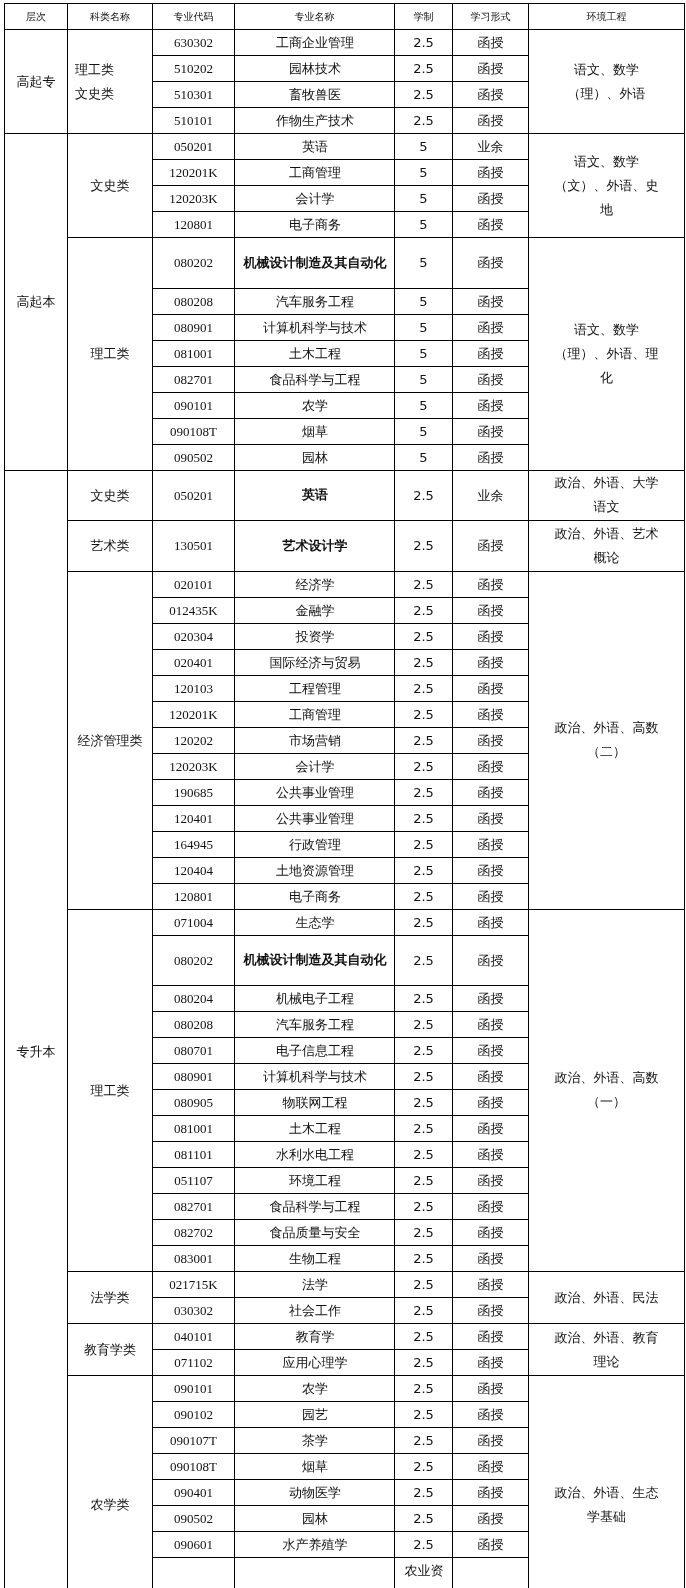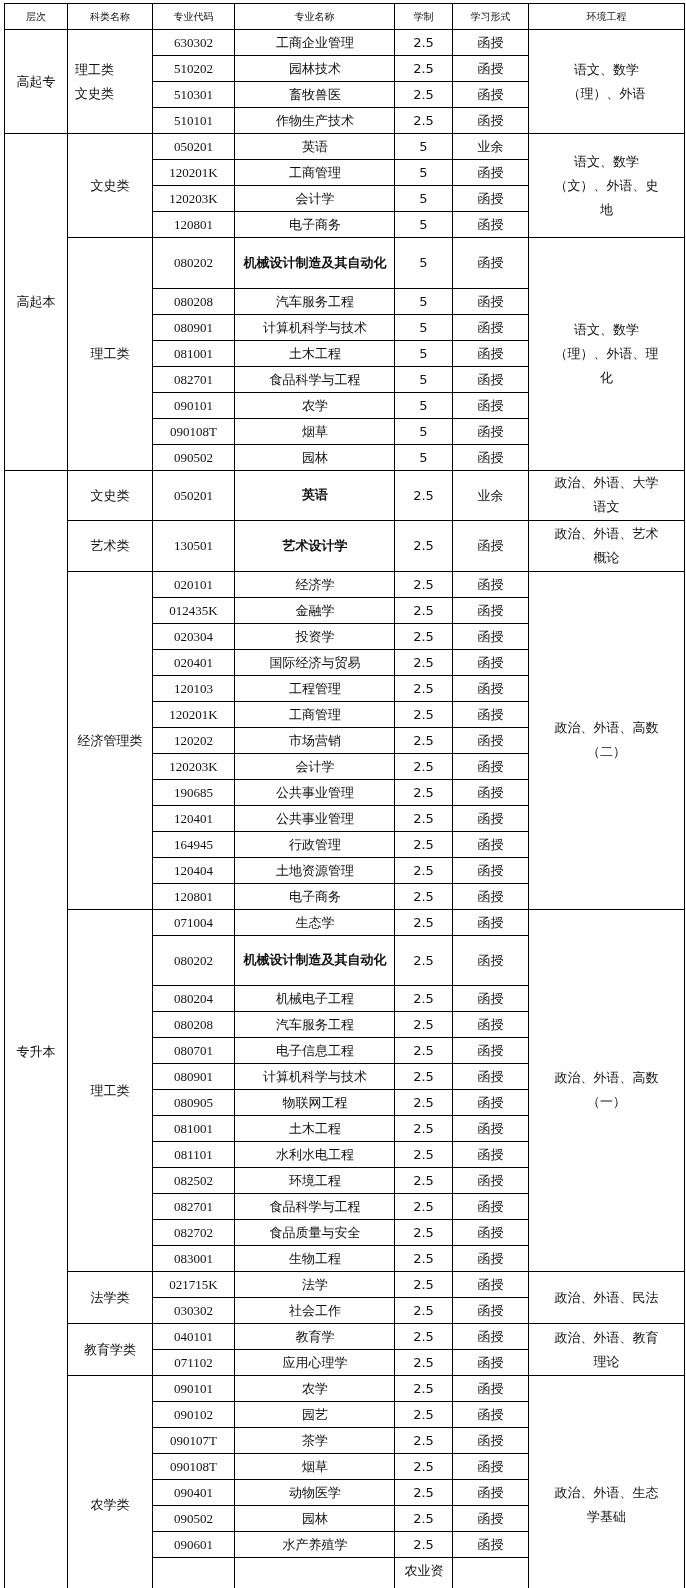--- a/index.html
+++ b/index.html
@@ -307,21 +307,21 @@
         <td>2.5</td>
         <td>函授</td>
       </tr>
       <tr class="r">
         <td class="code">081101</td>
         <td class="name">水利水电工程</td>
         <td>2.5</td>
         <td>函授</td>
       </tr>
       <tr class="r">
-        <td class="code">082502</td>
+        <td class="code">051107</td>
         <td class="name">环境工程</td>
         <td>2.5</td>
         <td>函授</td>
       </tr>
       <tr class="r">
         <td class="code">082701</td>
         <td class="name">食品科学与工程</td>
         <td>2.5</td>
         <td>函授</td>
       </tr>

